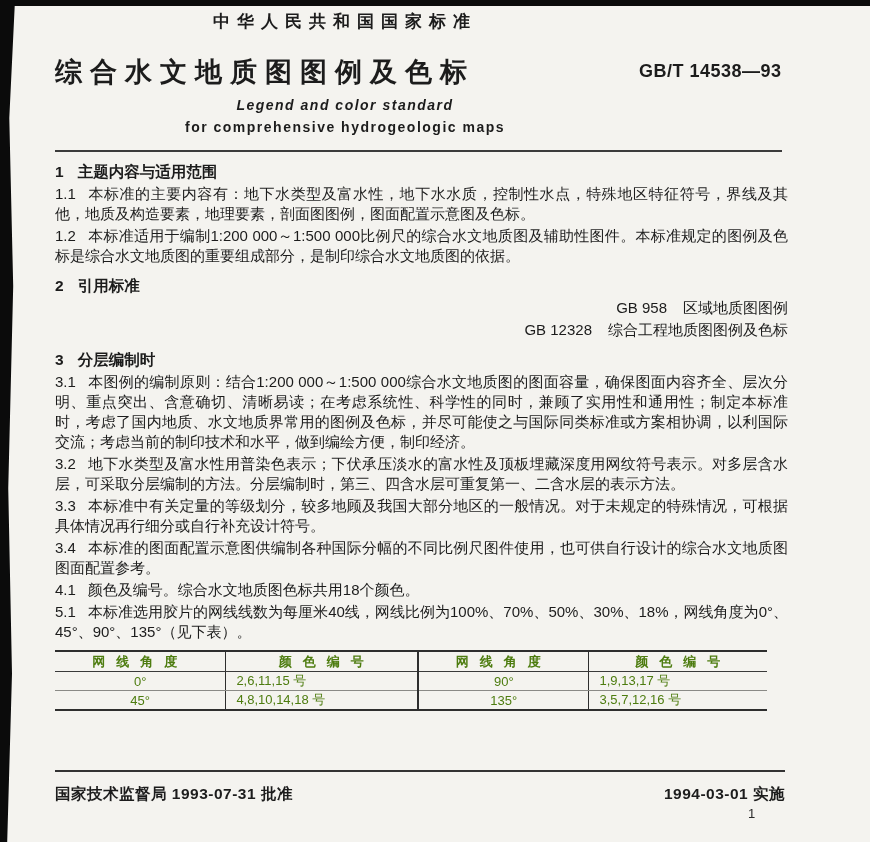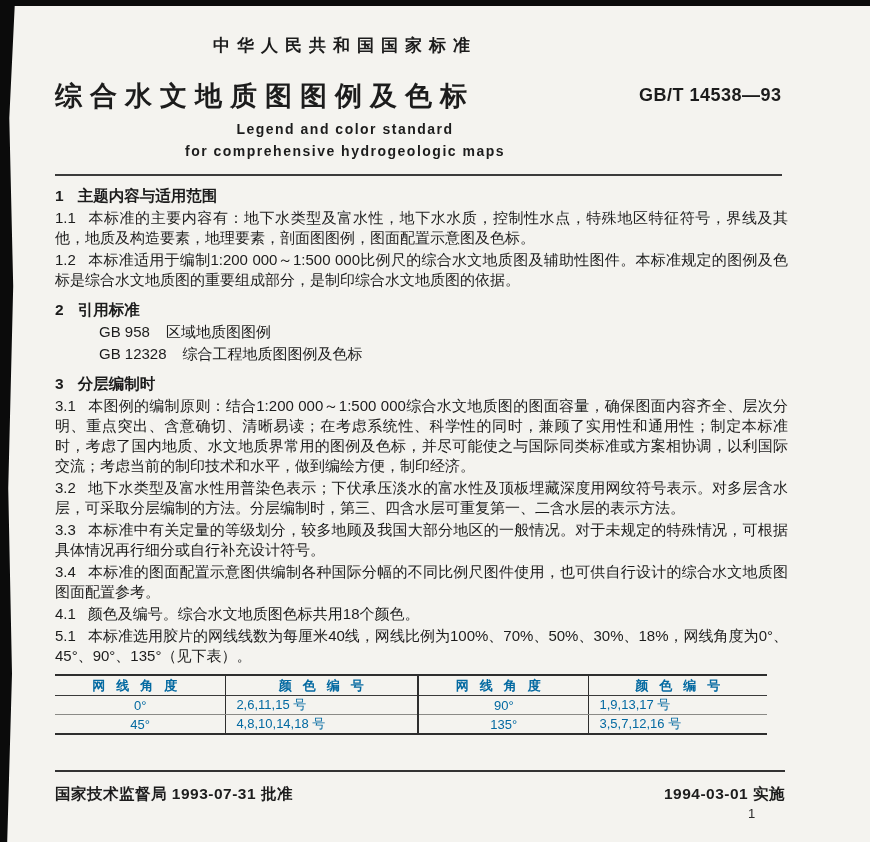--- a/index.html
+++ b/index.html
@@ -10,43 +10,43 @@
     color:#1c1c1c;
   }
   .edge-top { position:absolute; left:0; top:0; width:870px; height:6px; background:#0b0b0b; }
   .edge-left {
     position:absolute; left:0; top:0; width:15px; height:842px; background:#0b0b0b;
     clip-path:polygon(0 0,100% 0,62% 14%,88% 34%,55% 58%,80% 80%,48% 100%,0 100%);
   }
   .content { position:absolute; left:55px; top:6px; width:733px; }
 
   
-  .std-label { width:580px; margin-top:28px; text-align:center;
+  .std-label { width:580px; margin-top:4px; text-align:center;
     font-size:17px; font-weight:bold; letter-spacing:7px; line-height:24px; }
   .title-row { position:relative; width:580px; margin-top:20px; height:36px; }
   .doc-title { margin:0; text-align:left; font-size:27px; font-weight:bold;
     letter-spacing:8px; line-height:36px; white-space:nowrap; }
   .gbt { position:absolute; left:584px; top:7px; font-size:18px; font-weight:bold;
     letter-spacing:0.5px; white-space:nowrap; }
   .subtitle { width:580px; text-align:center; font-weight:bold; font-size:14px;
     letter-spacing:1.5px; line-height:22px; }
-  .sub1 { margin-top:4px; }
+  .sub1 { margin-top:4px;font-style:italic; }
   .rule { margin:12px 0 0; border:none; border-top:2px solid #3b3b3b; width:727px; }
 
   
   .sec { font-size:15.5px; font-weight:bold; margin:10px 0 0; line-height:20px; }
   .sec .num { margin-right:14px; font-weight:bold; }
   .clause { margin:2px 0 0; font-size:15px; line-height:20px; text-align:justify; }
   .clause .num { margin-right:12px; }
-  .ref { margin:2px 0 0 44px; font-size:15px; line-height:20px; }
+  .ref { margin:2px 0 0 44px; font-size:15px; line-height:20px;text-align:right; }
   .ref .ref-code { margin-right:16px; }
 
   
   .color-table { width:712px; margin-top:8px; border-collapse:collapse;
-    font-size:13px; color:#0369a1; }
+    font-size:13px; color:#4d7c0f; }
   .color-table { border-top:2px solid #2e2e2e; border-bottom:2px solid #2e2e2e; }
   .color-table th { font-weight:bold; letter-spacing:11px; text-align:center;
     height:19px; border-bottom:1.5px solid #3a3a3a; padding:0; }
   .color-table td { height:16px; padding:0; }
   .color-table tr.r1 td { border-bottom:1px solid #8a8a86; }
   .col-angle { width:24%; text-align:center; }
   .col-color { width:27%; text-align:left; padding-left:10px !important; }
   .vline  { border-right:1.5px solid #2e2e2e; }
   .vline2 { border-right:2px solid #2e2e2e; }
 

